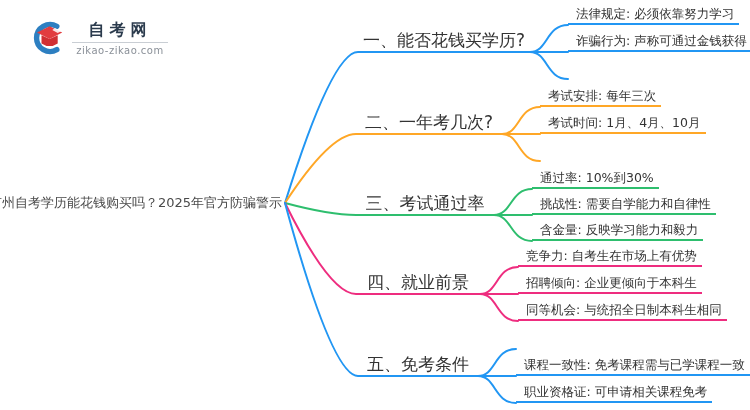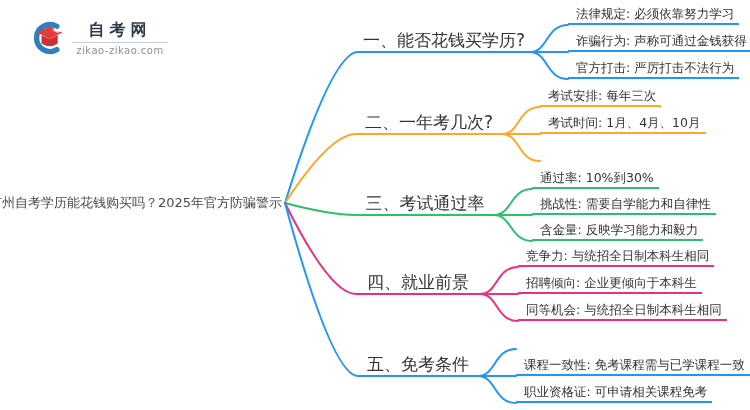--- a/index.html
+++ b/index.html
@@ -83,29 +83,28 @@
   <div class="topic">广州自考学历能花钱购买吗？2025年官方防骗警示</div>
 
   <div class="blabel" style="left:358px;width:172px;top:31px;">一、能否花钱买学历?</div>
   <div class="blabel" style="left:356px;width:146px;top:113px;">二、一年考几次?</div>
   <div class="blabel" style="left:356px;width:138px;top:194px;">三、考试通过率</div>
   <div class="blabel" style="left:356px;width:124px;top:273px;">四、就业前景</div>
   <div class="blabel" style="left:358px;width:120px;top:355px;">五、免考条件</div>
 
   <div class="item" style="left: 568px; top: 6px; border-bottom-color: rgb(33, 150, 243);">法律规定: 必须依靠努力学习</div>
   <div class="item" style="left: 568px; top: 33px; border-bottom-color: rgb(33, 150, 243);">诈骗行为: 声称可通过金钱获得</div>
-  <div class="item" style="left: 568px; top: 60px; border-bottom-color: rgb(33, 150, 243);">官方打击: 严厉打击不法行为</div>
 
   <div class="item" style="left: 540px; top: 88px; border-bottom-color: rgb(255, 167, 38); text-align: center;">考试安排: 每年三次</div>
   <div class="item" style="left: 540px; top: 115px; border-bottom-color: rgb(255, 167, 38);">考试时间: 1月、4月、10月</div>
 
   <div class="item" style="left: 532px; top: 170px; border-bottom-color: rgb(46, 190, 110);">通过率: 10%到30%</div>
   <div class="item" style="left: 532px; top: 196px; border-bottom-color: rgb(46, 190, 110);">挑战性: 需要自学能力和自律性</div>
   <div class="item" style="left: 532px; top: 222px; border-bottom-color: rgb(46, 190, 110);">含金量: 反映学习能力和毅力</div>
 
-  <div class="item" style="left: 518px; top: 248px; border-bottom-color: rgb(238, 45, 127);">竞争力: 与统招全日制本科生相同</div>
+  <div class="item" style="left: 518px; top: 248px; border-bottom-color: rgb(238, 45, 127);">竞争力: 自考生在市场上有优势</div>
   <div class="item" style="left: 518px; top: 275px; border-bottom-color: rgb(238, 45, 127);">招聘倾向: 企业更倾向于本科生</div>
   <div class="item" style="left: 518px; top: 302px; border-bottom-color: rgb(238, 45, 127);">同等机会: 与统招全日制本科生相同</div>
 
   <div class="item" style="left: 516px; top: 357px; border-bottom-color: rgb(33, 150, 243);">课程一致性: 免考课程需与已学课程一致</div>
   <div class="item" style="left: 516px; top: 384px; border-bottom-color: rgb(33, 150, 243);">职业资格证: 可申请相关课程免考</div>
 
 </div>
 
 </body></html>

